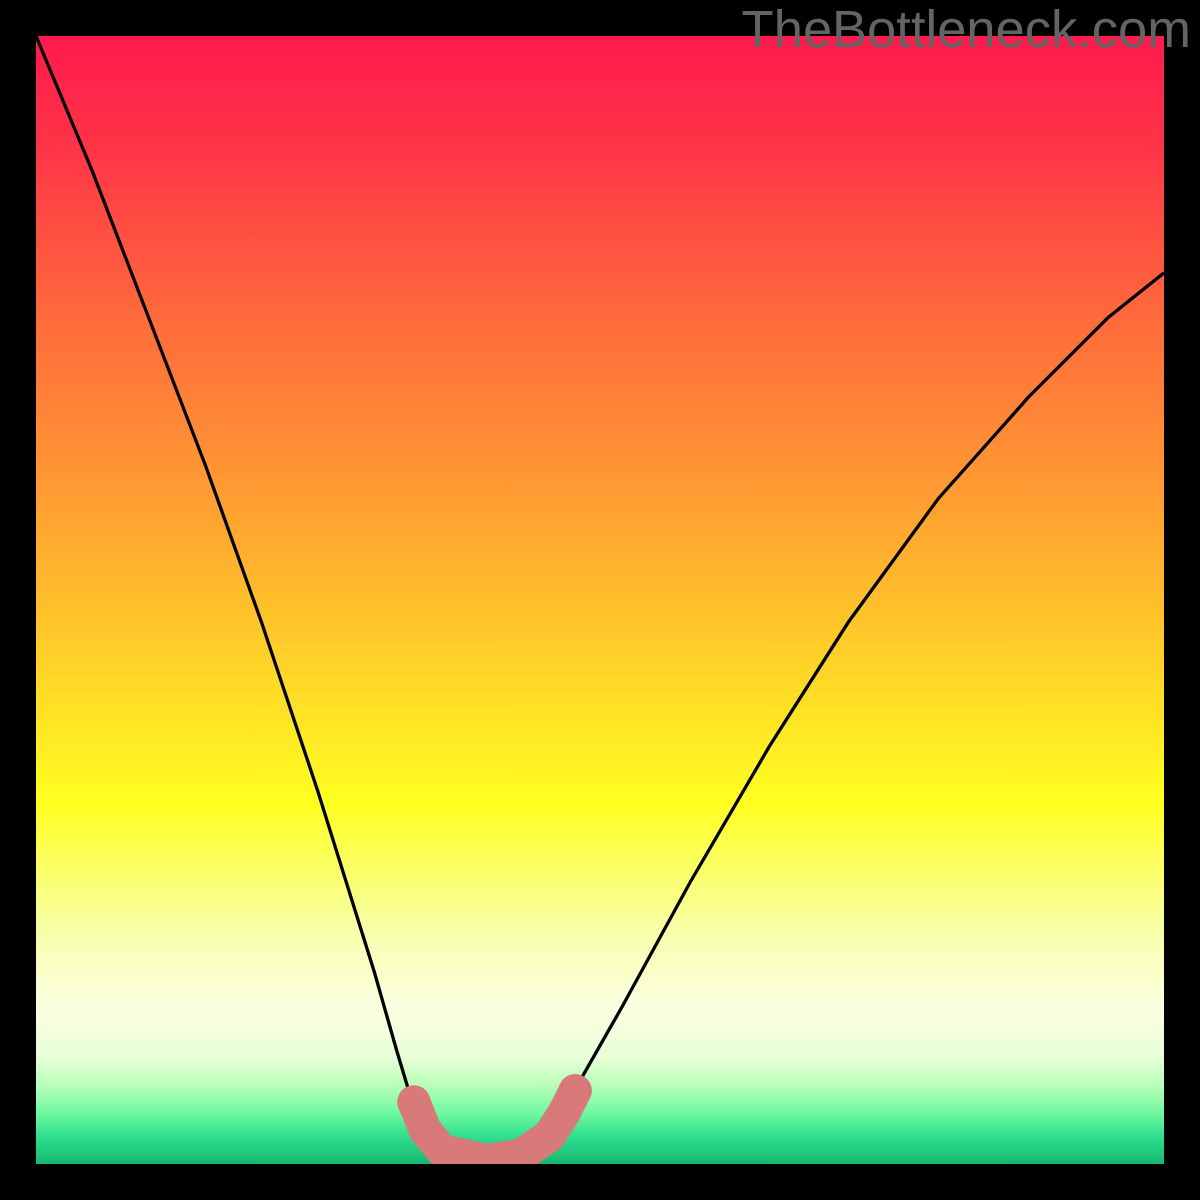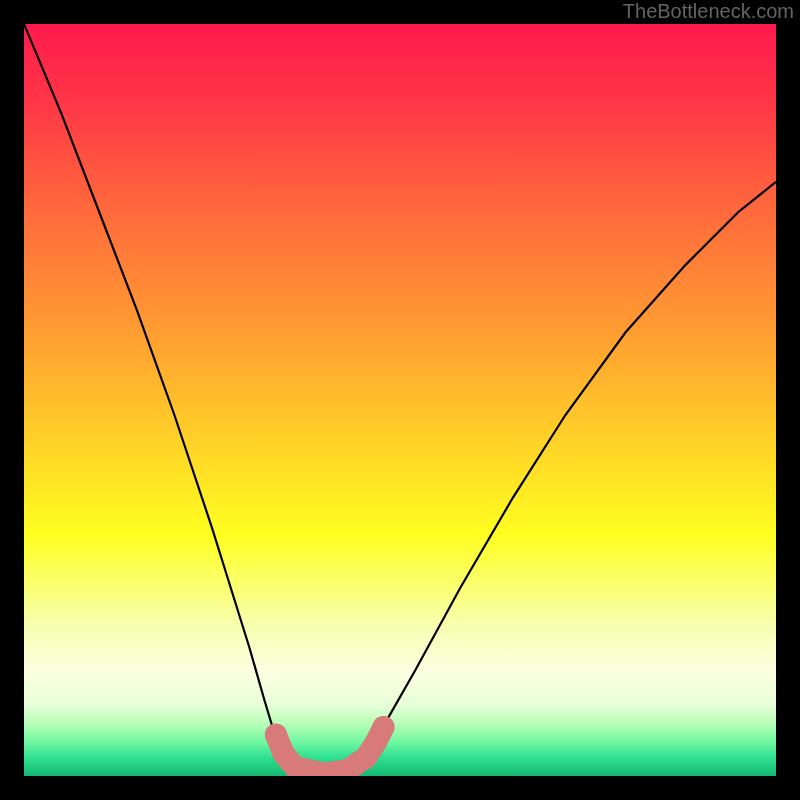--- a/index.html
+++ b/index.html
@@ -17,21 +17,21 @@
     top: 24px;
     width: 752px;
     height: 752px;
     overflow: hidden;
   }
   .watermark {
     position: absolute;
     top: 0px;
     right: 6px;
     color: #646464;
-    font-size: 20px;
+    font-size: 35px;
     font-weight: 500;
     z-index: 10;
   }
   svg {
     display: block;
   }
 </style>
 </head>
 <body>
 

